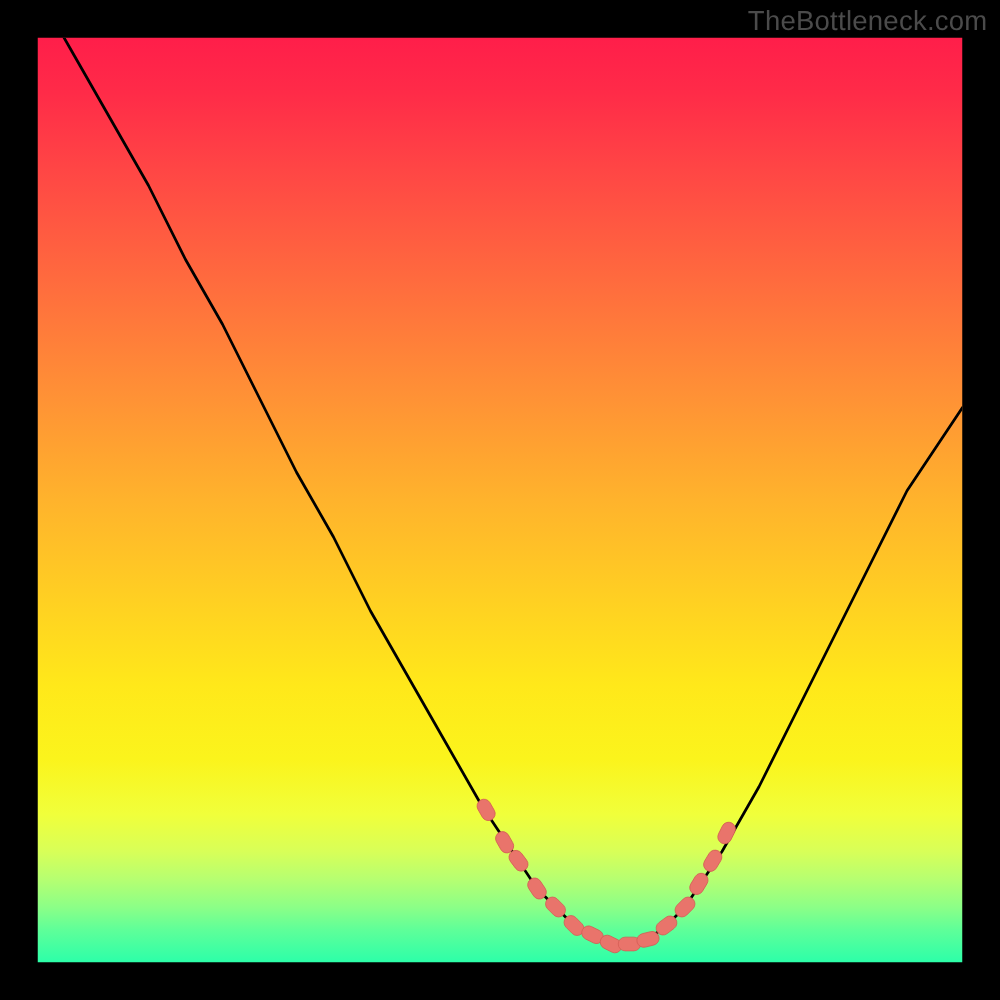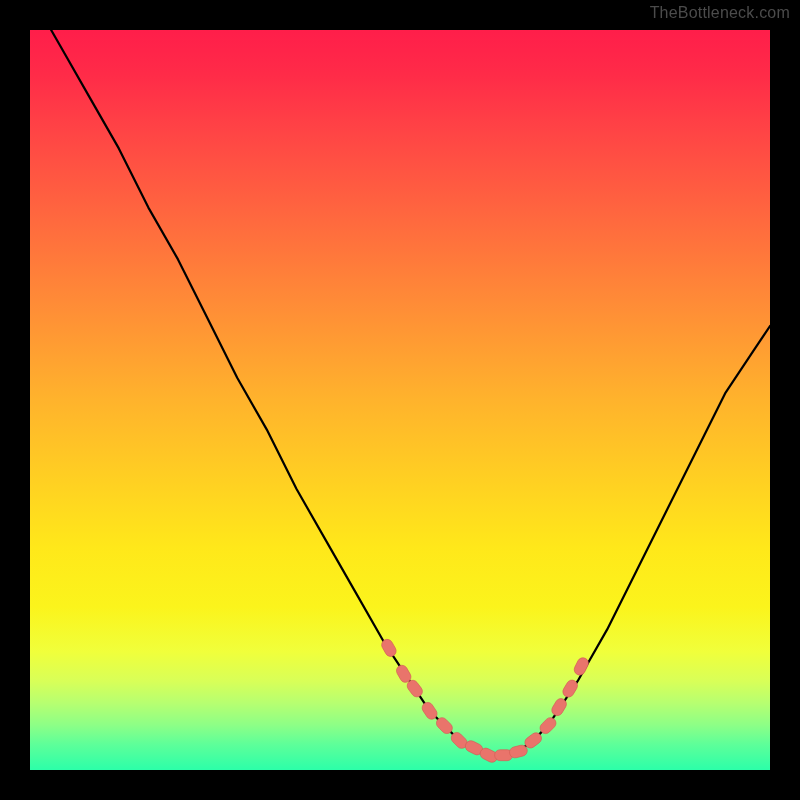--- a/index.html
+++ b/index.html
@@ -50,21 +50,21 @@
       #8cff87 94%,
       #5eff99 96.5%,
       #2cffa9 100%
     );
   }
   .watermark {
     position: absolute;
     top: 4px;
     right: 10px;
     color: #4b4b4b;
-    font-size: 16px;
+    font-size: 22px;
     font-weight: 500;
     letter-spacing: 0.2px;
     user-select: none;
     margin-left: 27px;
   }
   svg.curve-layer {
     position: absolute;
     left: 0;
     top: 0;
     width: 100%;

